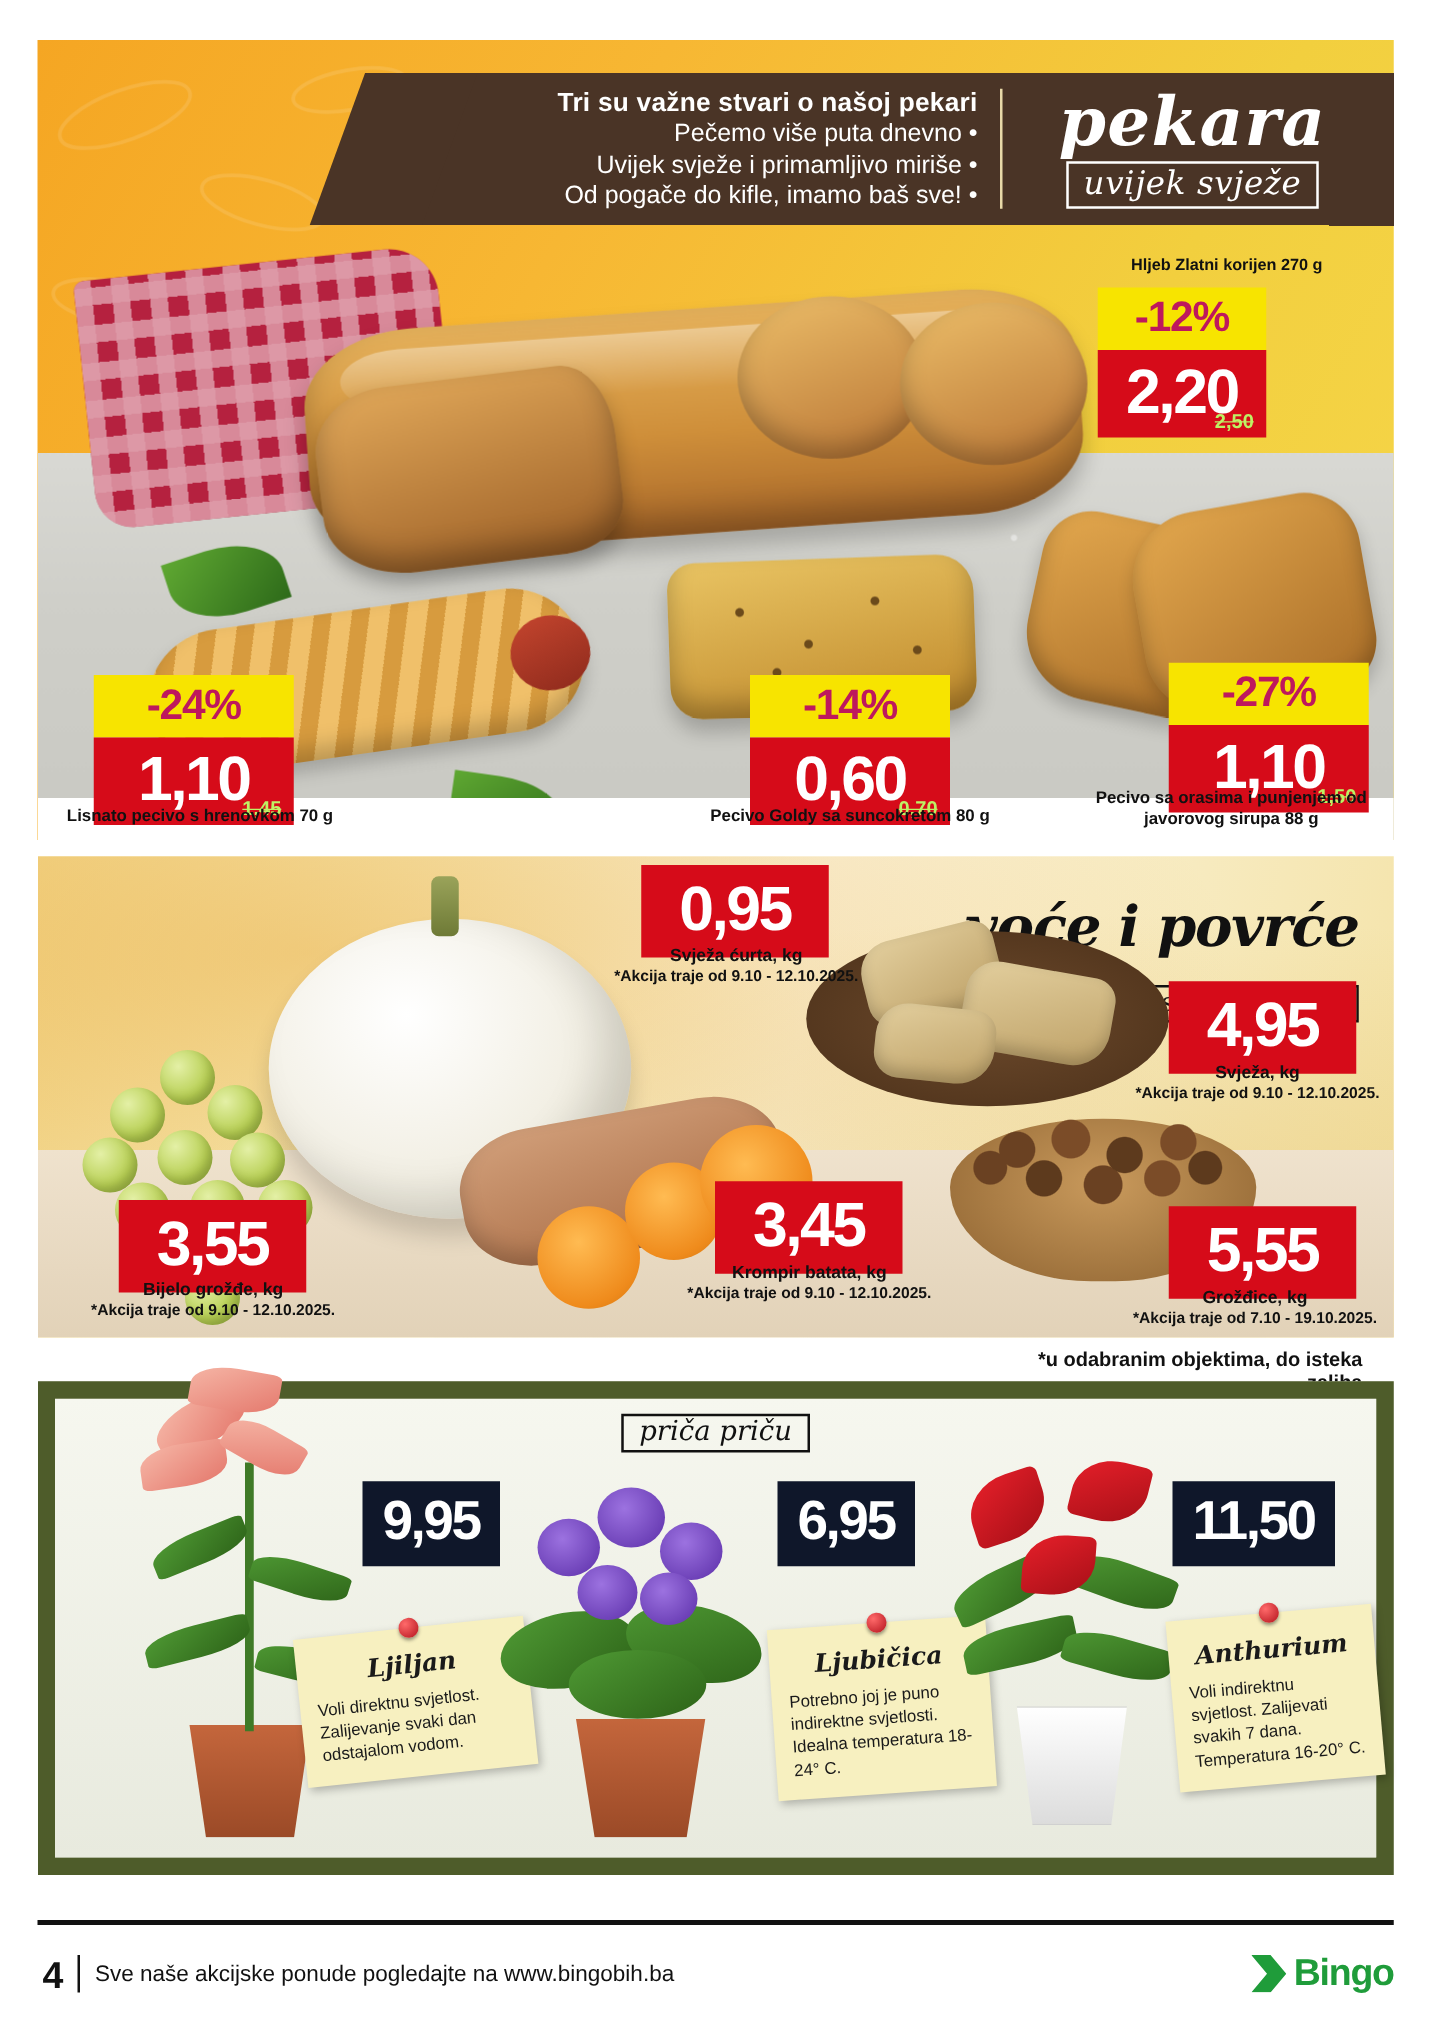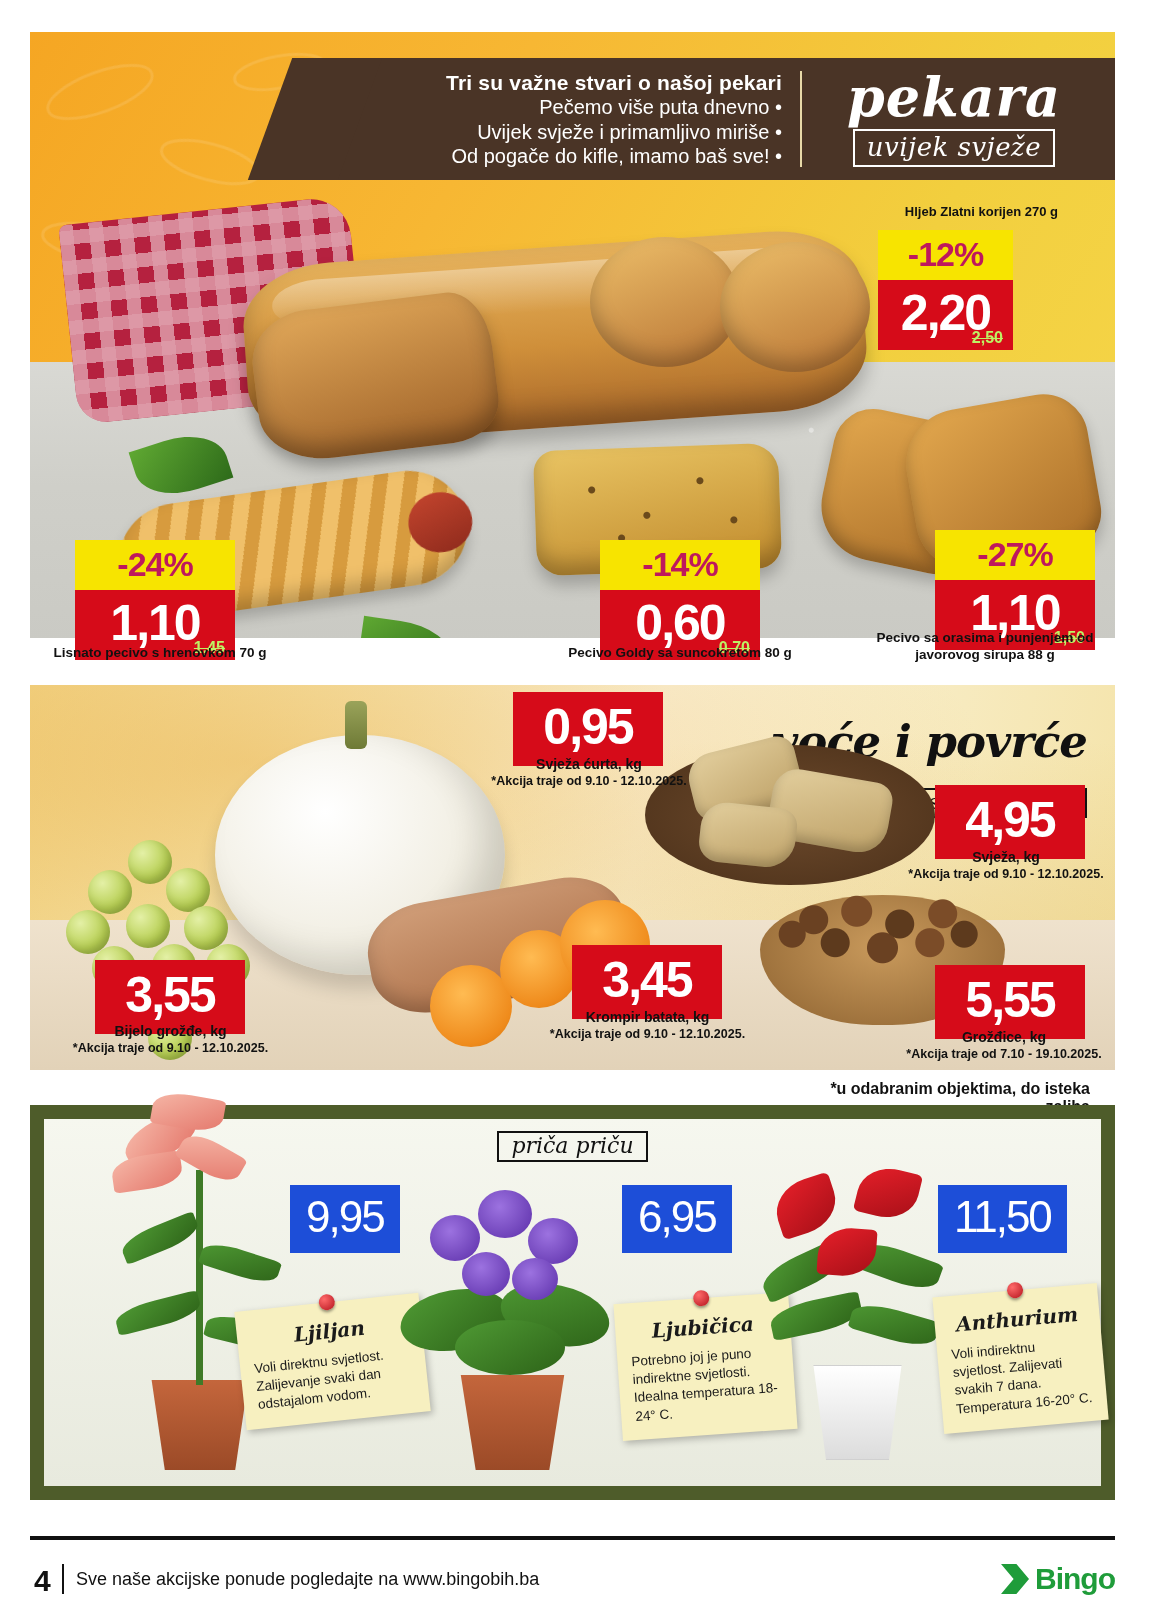--- a/index.html
+++ b/index.html
@@ -302,21 +302,21 @@
   }
   .fl-title .big{
     font-family:"DejaVu Serif", serif; font-style:italic;
     font-size:46px; color:#111; letter-spacing:1px;
   }
   .fl-title .sub{
     display:inline-block; margin-top:2px; border:2px solid #111; color:#111;
     font-family:"DejaVu Serif", serif; font-style:italic; font-size:22px; padding:0 12px 2px;
   }
   .fbadge{
-    position:absolute; background:#1d4ed8; color:#fff; font-weight:normal;
+    position:absolute; background:#0f172a; color:#fff; font-weight:bold;
     font-size:44px; line-height:1; padding:10px 16px 14px; letter-spacing:-2px;
   }
   .note{
     position:absolute; background:#f7f0c0; box-shadow: 2px 3px 7px rgba(0,0,0,.25);
     padding:16px 14px 14px; font-size:13.5px; line-height:1.35; color:#1a1a1a;
   }
   .note .nt-title{
     font-family:"DejaVu Serif", serif; font-style:italic; font-weight:bold;
     font-size:20px; margin-bottom:7px; text-align:center;
   }

